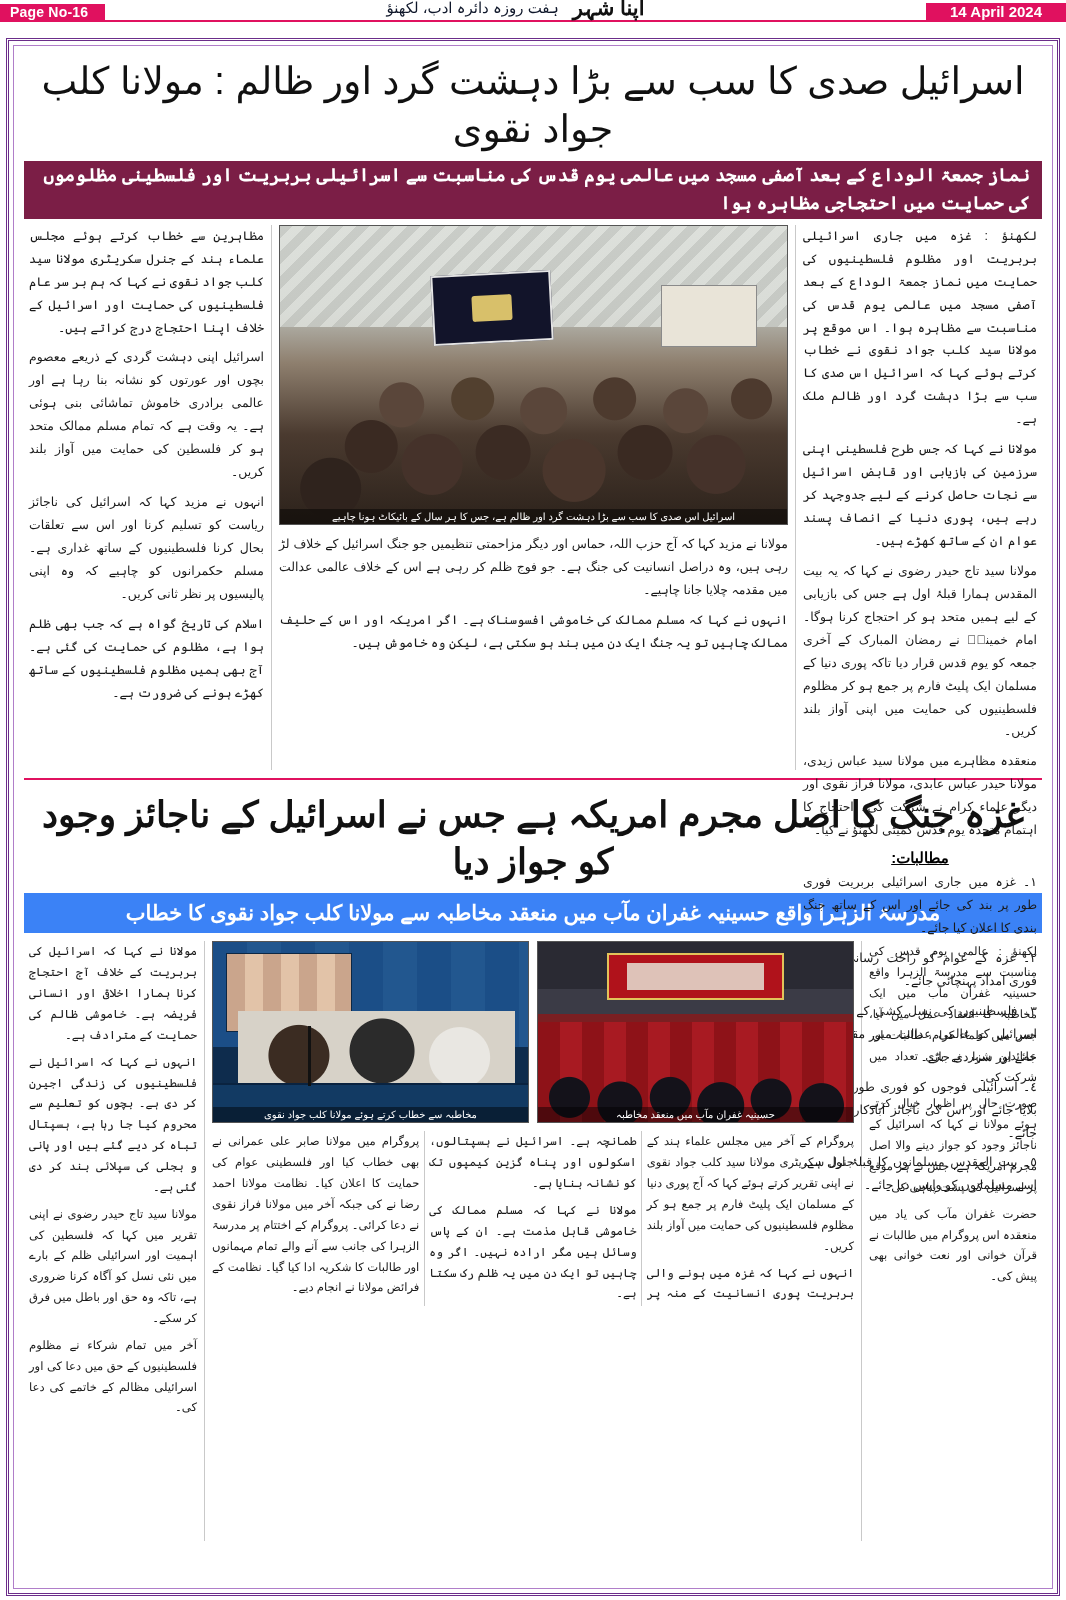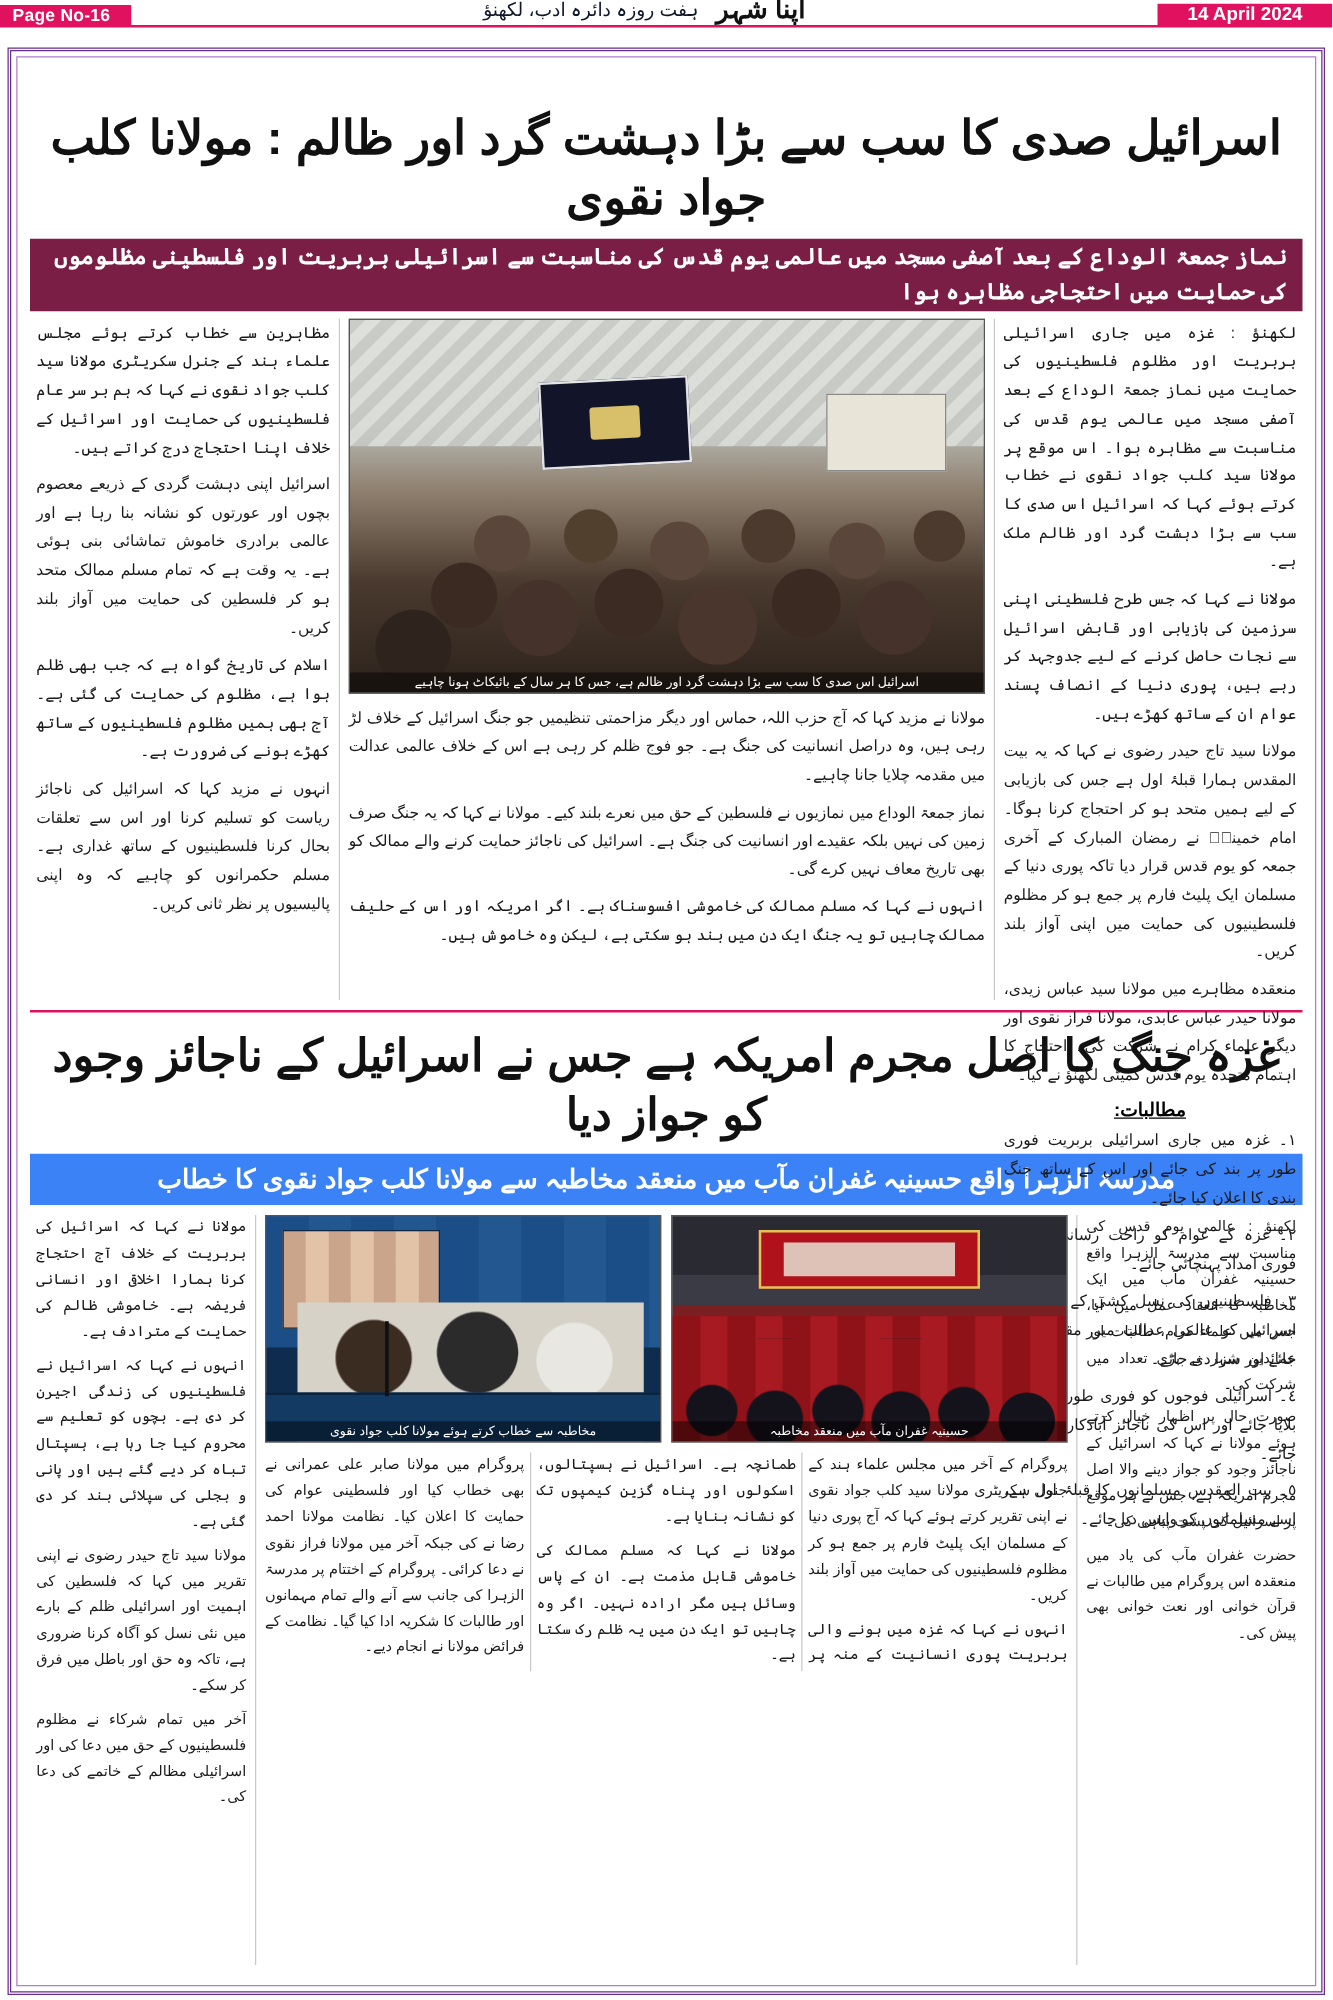--- a/index.html
+++ b/index.html
@@ -79,26 +79,25 @@
     width: 100%; height: 100%;
     padding: 6px 8px;
     position: relative;
   }
 
   
   .headline1 {
     direction: rtl;
     text-align: center;
     font-size: 38px;
-    font-weight: bold;
+    font-weight: normal;
     color: #111;
     line-height: 1.25;
     padding: 6px 4px 4px;
     letter-spacing: 0;
-    margin-top: 30px;
   }
   .subhead-bar {
     background: #7b1e46;
     color: #ffffff;
     direction: rtl;
     text-align: right;
     font-size: 18px;
     font-weight: bold;
     line-height: 1.55;
     padding: 1px 12px;
@@ -328,31 +327,30 @@
           <div class="photo photo1">
             <div class="crowd">
               <div class="canopy"></div>
               <div class="banner"></div>
               <div class="poster"></div>
             </div>
             <div class="cap">اسرائیل اس صدی کا سب سے بڑا دہشت گرد اور ظالم ہے، جس کا ہر سال کے بائیکاٹ ہونا چاہیے</div>
           </div>
           <div class="urdu">
             <p>مولانا نے مزید کہا کہ آج حزب اللہ، حماس اور دیگر مزاحمتی تنظیمیں جو جنگ اسرائیل کے خلاف لڑ رہی ہیں، وہ دراصل انسانیت کی جنگ ہے۔ جو فوج ظلم کر رہی ہے اس کے خلاف عالمی عدالت میں مقدمہ چلایا جانا چاہیے۔</p>
-            <p>نماز جمعۃ الوداع میں نمازیوں نے فلسطین کے حق میں نعرے بلند کیے۔ مولانا نے کہا کہ یہ جنگ صرف زمین کی نہیں بلکہ عقیدے اور انسانیت کی جنگ ہے۔ اسرائیل کی ناجائز حمایت کرنے والے ممالک کو بھی تاریخ معاف نہیں کرے گی۔</p>
             <p>انہوں نے کہا کہ مسلم ممالک کی خاموشی افسوسناک ہے۔ اگر امریکہ اور اس کے حلیف ممالک چاہیں تو یہ جنگ ایک دن میں بند ہو سکتی ہے، لیکن وہ خاموش ہیں۔</p>
           </div>
         </div>
 
         <div class="col col-left">
           <div class="urdu">
             <p>مظاہرین سے خطاب کرتے ہوئے مجلس علماء ہند کے جنرل سکریٹری مولانا سید کلب جواد نقوی نے کہا کہ ہم بر سر عام فلسطینیوں کی حمایت اور اسرائیل کے خلاف اپنا احتجاج درج کراتے ہیں۔</p>
             <p>اسرائیل اپنی دہشت گردی کے ذریعے معصوم بچوں اور عورتوں کو نشانہ بنا رہا ہے اور عالمی برادری خاموش تماشائی بنی ہوئی ہے۔ یہ وقت ہے کہ تمام مسلم ممالک متحد ہو کر فلسطین کی حمایت میں آواز بلند کریں۔</p>
+            <p>انہوں نے مزید کہا کہ اسرائیل کی ناجائز ریاست کو تسلیم کرنا اور اس سے تعلقات بحال کرنا فلسطینیوں کے ساتھ غداری ہے۔ مسلم حکمرانوں کو چاہیے کہ وہ اپنی پالیسیوں پر نظر ثانی کریں۔</p>
             <p>اسلام کی تاریخ گواہ ہے کہ جب بھی ظلم ہوا ہے، مظلوم کی حمایت کی گئی ہے۔ آج بھی ہمیں مظلوم فلسطینیوں کے ساتھ کھڑے ہونے کی ضرورت ہے۔</p>
-            <p>انہوں نے مزید کہا کہ اسرائیل کی ناجائز ریاست کو تسلیم کرنا اور اس سے تعلقات بحال کرنا فلسطینیوں کے ساتھ غداری ہے۔ مسلم حکمرانوں کو چاہیے کہ وہ اپنی پالیسیوں پر نظر ثانی کریں۔</p>
           </div>
         </div>
       </div>
 
       <div class="rule-red"></div>
 
       <div class="headline2">غزہ جنگ کا اصل مجرم امریکہ ہے جس نے اسرائیل کے ناجائز وجود کو جواز دیا</div>
       <div class="subhead-bar2">مدرسۃ الزہرا واقع حسینیہ غفران مآب میں منعقد مخاطبہ سے مولانا کلب جواد نقوی کا خطاب</div>
 
       <div class="story2">

